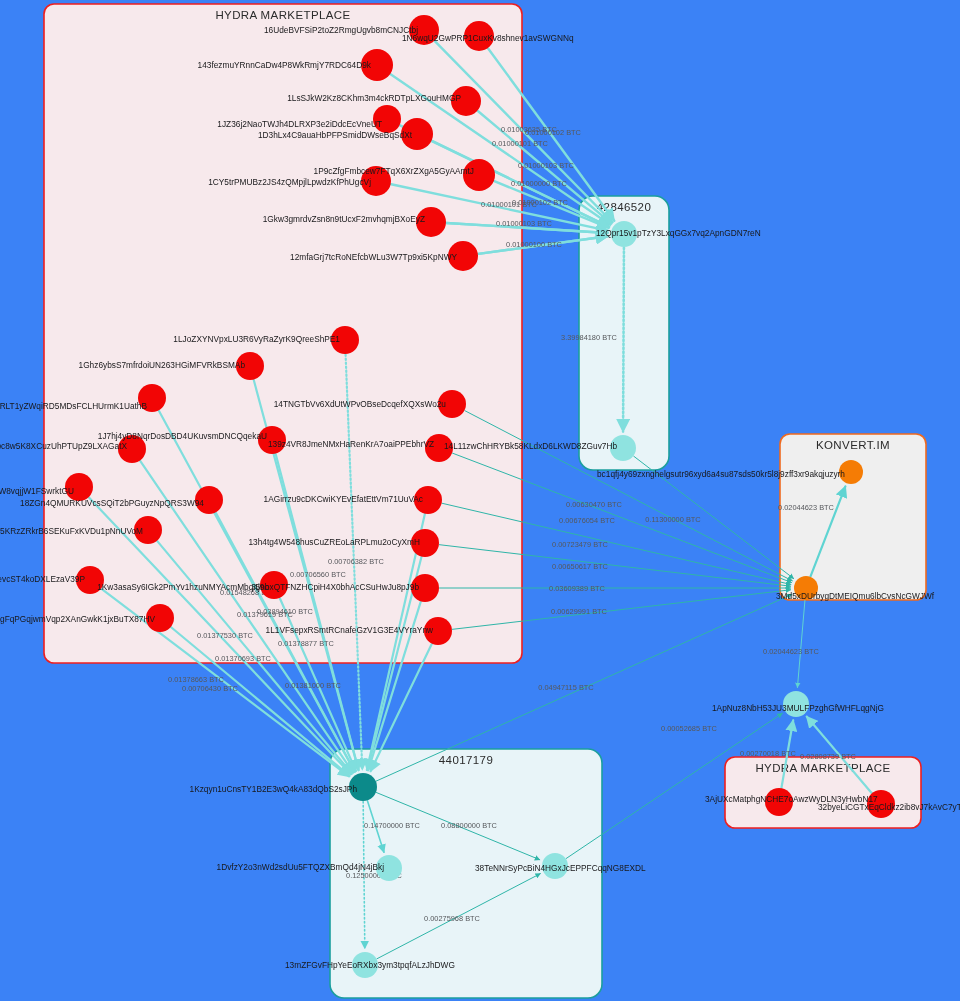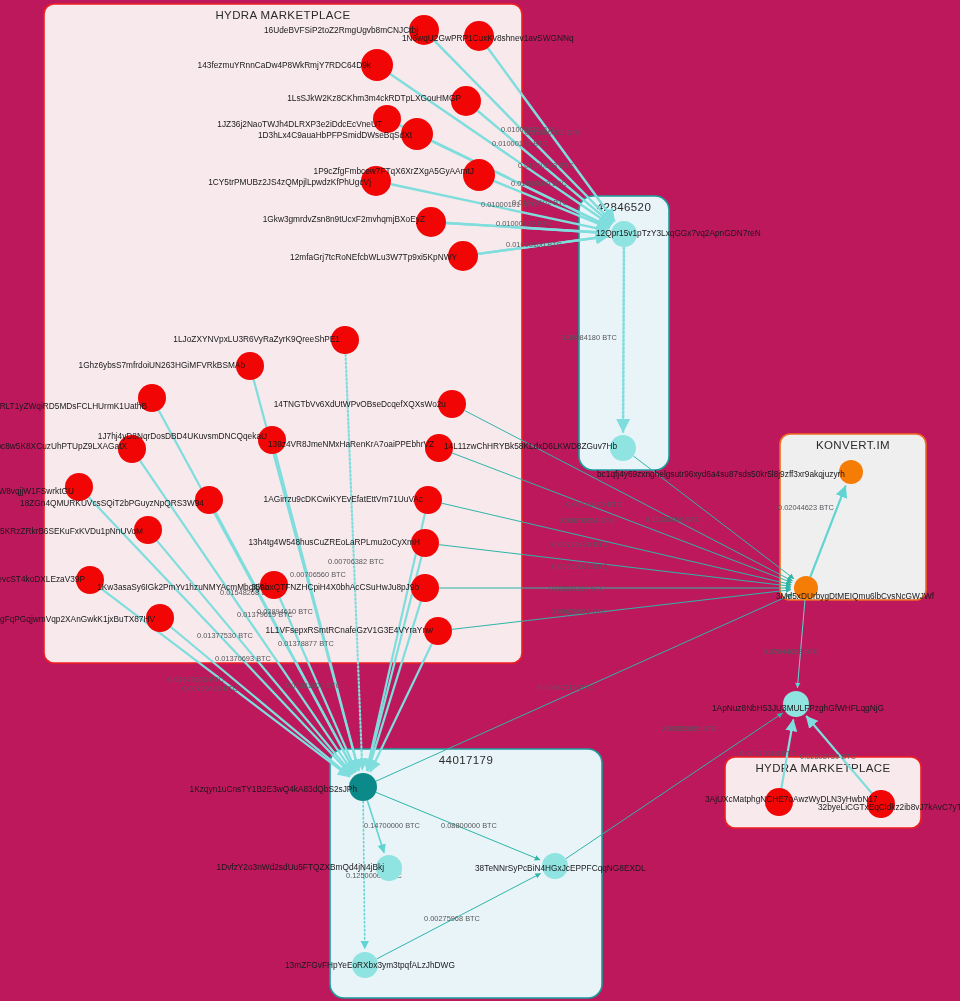--- a/index.html
+++ b/index.html
@@ -8,21 +8,21 @@
     background: #ffffff;
   }
   body {
     font-family: "Liberation Sans", sans-serif;
   }
   #canvas-wrap {
     position: relative;
     width: 960px;
     height: 1001px;
     overflow: hidden;
-    background: #be185d;
+    background: #3b82f6;
   }
   svg.graph {
     position: absolute;
     left: 0;
     top: 0;
     width: 960px;
     height: 1001px;
   }
   .cluster-title {
     font-size: 11.5px;

